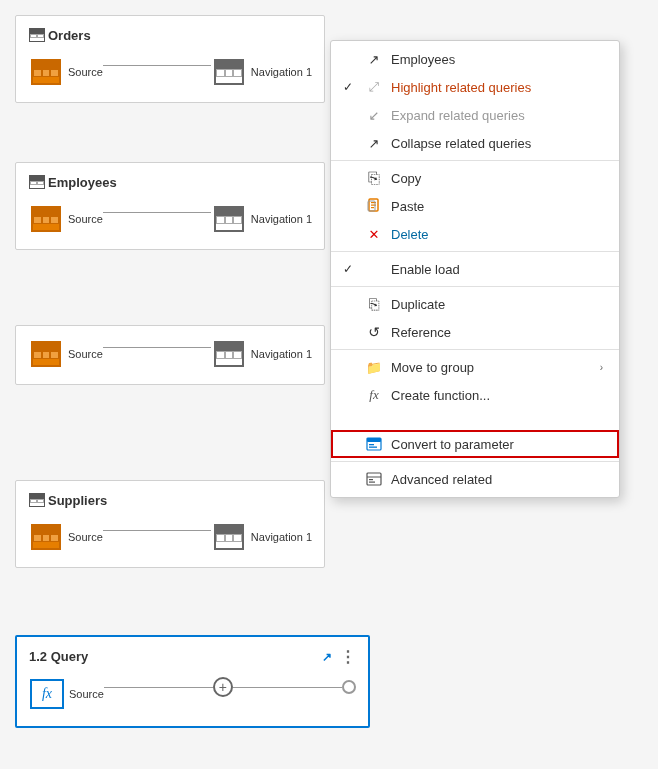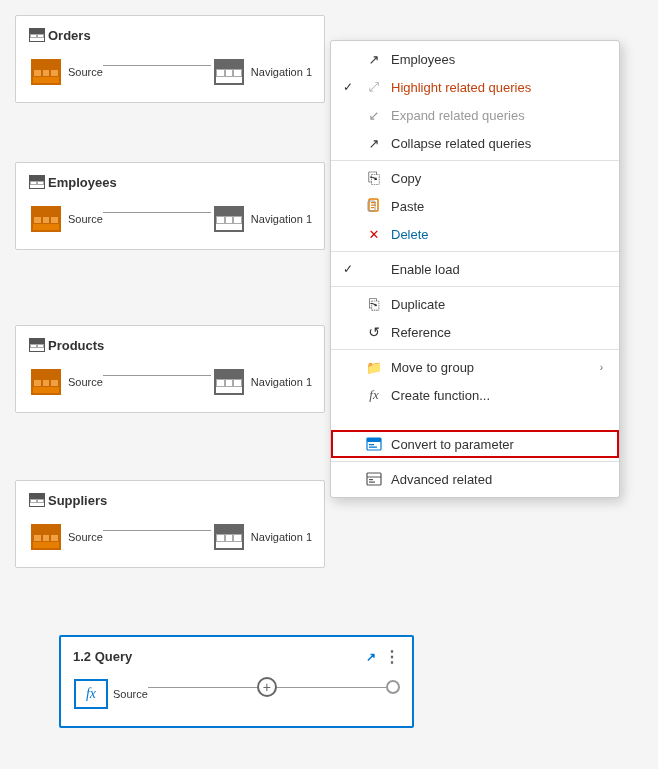--- a/index.html
+++ b/index.html
@@ -323,30 +323,20 @@
             <div class="icon-table-cell"></div>
             <div class="icon-table-cell"></div>
           </div>
         </div>
         <span class="node-label">Navigation 1</span>
       </div>
     </div>
   </div>
 
   <div class="query-card" style="top: 325px;">
-    <div class="card-title">
-      <div class="table-header-icon">
-        <div class="tiny-table">
-          <div class="tiny-table-h"></div>
-          <div class="tiny-table-c"></div>
-          <div class="tiny-table-c"></div>
-        </div>
-      </div>
-      <span>Products</span>
-    </div>
     <div class="card-nodes">
       <div class="node">
         <div class="node-icon">
           <div class="icon-source">
             <div class="icon-source-header"></div>
             <div class="icon-source-cell"></div>
             <div class="icon-source-cell"></div>
             <div class="icon-source-cell"></div>
           </div>
         </div>
@@ -398,21 +388,21 @@
             <div class="icon-table-cell"></div>
             <div class="icon-table-cell"></div>
             <div class="icon-table-cell"></div>
           </div>
         </div>
         <span class="node-label">Navigation 1</span>
       </div>
     </div>
   </div>
 
-  <div class="query-card active" style="top: 635px; width: 355px; padding-bottom: 14px; margin-left: 44px;">
+  <div class="query-card active" style="top: 635px; width: 355px; padding-bottom: 14px;">
     <div class="card-title">
       <span>1.2 Query</span>
       <span style="margin-left:auto; font-size:12px; color:#0078d4;">↗</span>
       <span style="font-size:16px; color:#666; margin-left:6px;">⋮</span>
     </div>
     <div class="card-nodes">
       <div class="node">
         <div class="node-icon">
           <div class="icon-fx">fx</div>
         </div>

